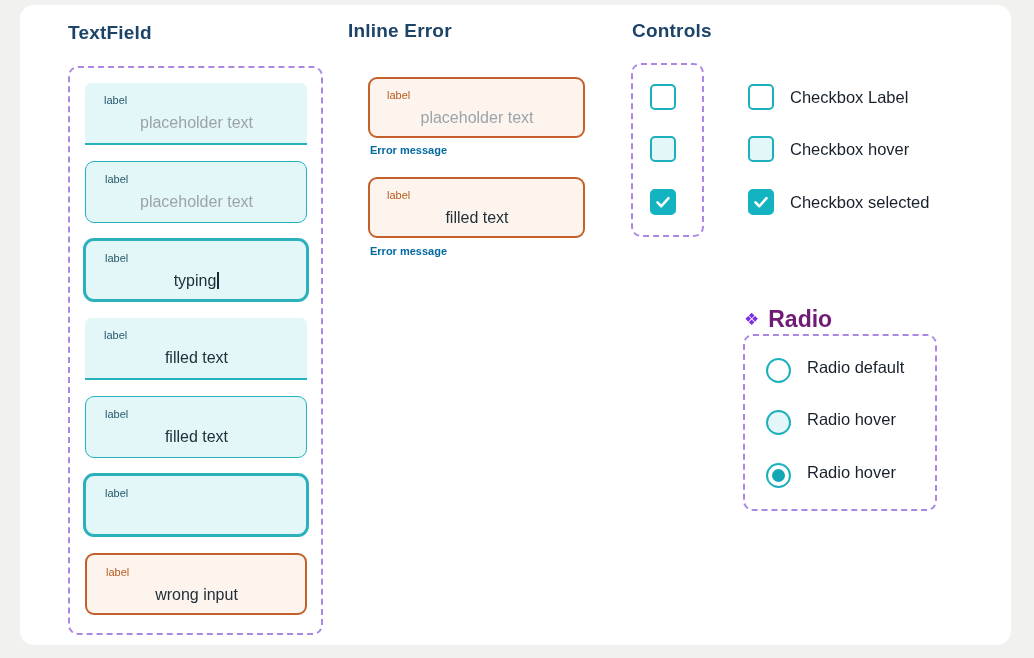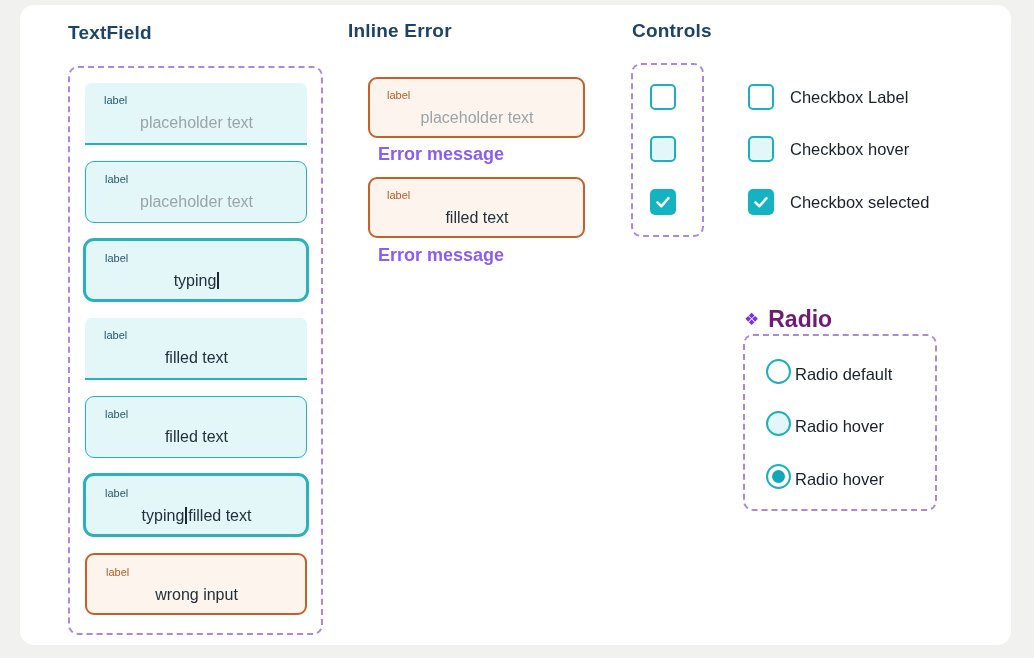--- a/index.html
+++ b/index.html
@@ -51,21 +51,21 @@
   .cursor--mid { margin:0 1px 0 1px; }
 
   
   .ie-box {
     position:absolute; left:368px; width:217px; height:61px;
     border:2px solid #c4602a; border-radius:9px; background:#fdf5ed;
     padding:8px 16px 0 17px;
   }
   .ie1 { top:77px; } .ie2 { top:177px; }
   .err-msg {
-    position:absolute; left:378px; font-size:18px; font-weight:700; color:#8b5cf6;
+    position:absolute; left:370px; font-size:11px; font-weight:700; color:#0369a1;
   }
   .em1 { top:144px; } .em2 { top:245px; }
 
   
   .checkbox {
     width:26px; height:26px; border-radius:5px; border:2px solid #1cb0bd;
     background:#ffffff; flex:0 0 auto; position:relative;
   }
   .checkbox--hover { background:#e3f7f9; }
   .checkbox--selected { background:#14b3c1; border-color:#14b3c1; }
@@ -83,21 +83,21 @@
   
   .radio-heading {
     position:absolute; left:744px; top:306px;
     display:flex; align-items:center; gap:9px;
   }
   .component-glyph { font-size:17px; color:#7c2fe3; line-height:1; }
   .radio-title { font-size:23px; font-weight:700; color:#701a75; }
 
   .radio-row {
     position:absolute; left:766px; height:26px;
-    display:flex; align-items:flex-end; gap:4px;
+    display:flex; align-items:flex-start; gap:16px;
   }
   .rr1{top:358px} .rr2{top:410px} .rr3{top:463px}
   .radio {
     width:25px; height:25px; border-radius:50%; border:2px solid #1cb0bd;
     background:#ffffff; flex:0 0 auto; position:relative;
   }
   .radio--hover { background:#e3f7f9; }
   .radio--selected .radio-dot {
     position:absolute; left:50%; top:50%; width:13px; height:13px; margin:-6.5px 0 0 -6.5px;
     border-radius:50%; background:#13a7b6;
@@ -131,21 +131,20 @@
   <span class="tf-value">filled text</span>
 </div>
 
 <div class="tf tf--outline p5">
   <span class="tf-label">label</span>
   <span class="tf-value">filled text</span>
 </div>
 
 <div class="tf tf--active p6">
   <span class="tf-label">label</span>
-  <span class="tf-value"><span>typing</span><span class="cursor cursor--mid"></span><span>filled text</span></span>
 </div>
 
 <div class="tf tf--error p7">
   <span class="tf-label">label</span>
   <span class="tf-value">wrong input</span>
 </div>
 
 <div class="heading h-inline">Inline Error</div>
 
 <div class="ie-box ie1">

